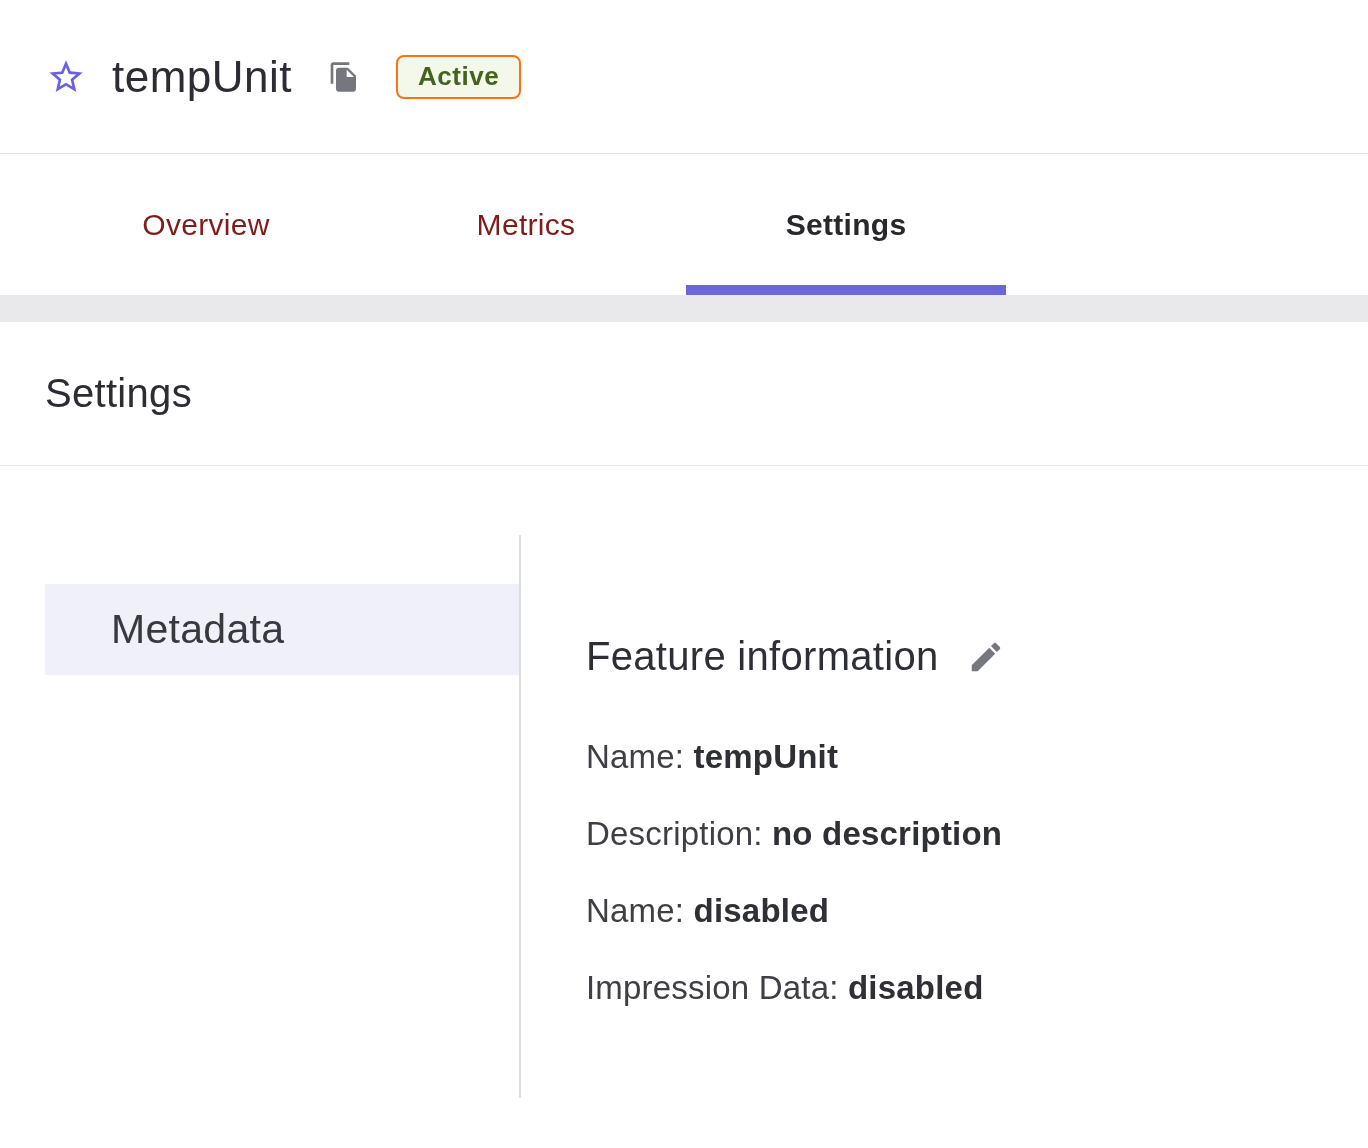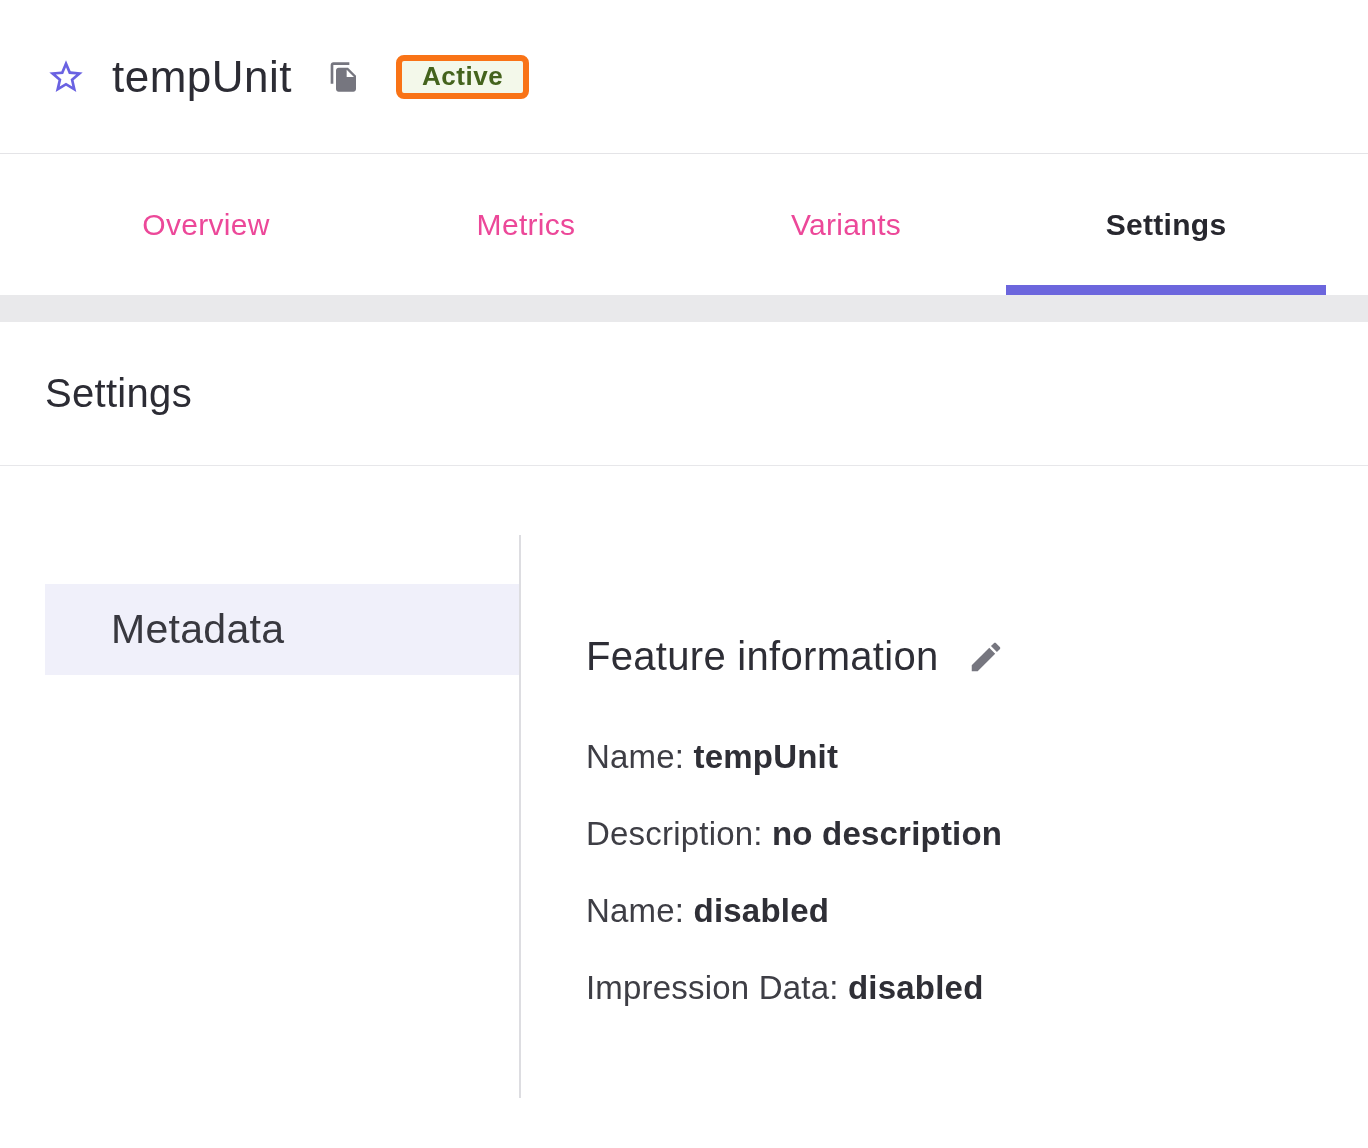--- a/index.html
+++ b/index.html
@@ -38,21 +38,21 @@
     color: #2c2c34;
     letter-spacing: 0.5px;
   }
   .copy-btn { width: 32px; height: 32px; margin-left: 36px; }
   .badge {
     margin-left: 36px;
     height: 44px;
     padding: 0 20px;
     display: inline-flex;
     align-items: center;
-    border: 6px solid #f97316;
+    border: 2px solid #f97316;
     background: #f3f8ea;
     color: #44631d;
     border-radius: 8px;
     font-size: 26px;
     font-weight: 700;
     letter-spacing: 0.5px;
   }
 
   
   .tabbar {
@@ -62,21 +62,21 @@
     padding-left: 46px;
   }
   .tabs { display: flex; height: 100%; }
   .tab {
     width: 320px;
     height: 100%;
     display: flex;
     align-items: center;
     justify-content: center;
     font-size: 30px;
-    color: #ec4899;
+    color: #7f1d1d;
     cursor: pointer;
     position: relative;
     letter-spacing: 0.3px;
   }
   .tab.active { font-weight: 700; color: #27272e; }
   .tab-indicator {
     position: absolute;
     left: 0; right: 0; bottom: 0;
     height: 10px;
     background: #6c66dd;
@@ -156,21 +156,20 @@
         <path d="M16 1H4c-1.1 0-2 .9-2 2v14h2V3h12V1zm-1 4l6 6v10c0 1.1-.9 2-2 2H7.99C6.89 23 6 22.1 6 21l.01-14c0-1.1.89-2 1.99-2H15zm-1 7h5.5L14 6.5V12z"></path>
       </svg>
     </button>
     <span class="badge">Active</span>
   </header>
 
   <nav class="tabbar">
     <div class="tabs">
       <div class="tab">Overview</div>
       <div class="tab">Metrics</div>
-      <div class="tab">Variants</div>
       <div class="tab active">
         <span>Settings</span>
         <span class="tab-indicator"></span>
       </div>
     </div>
   </nav>
 
   <div class="gray-strip"></div>
 
   <section class="page-heading-section">

